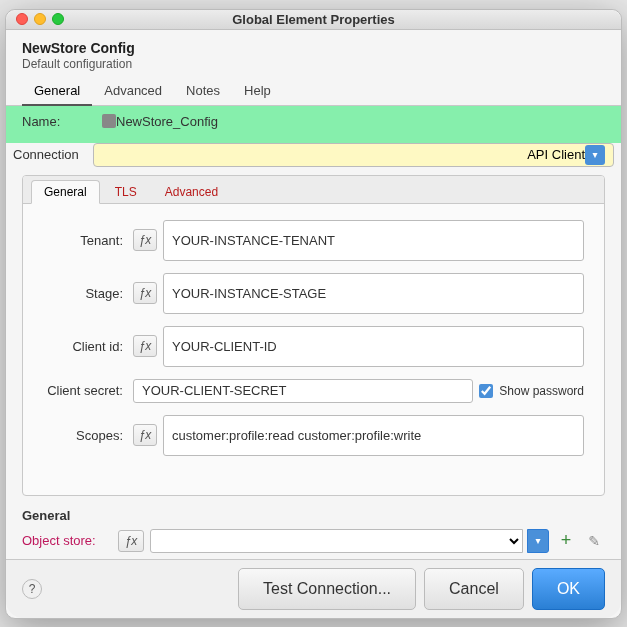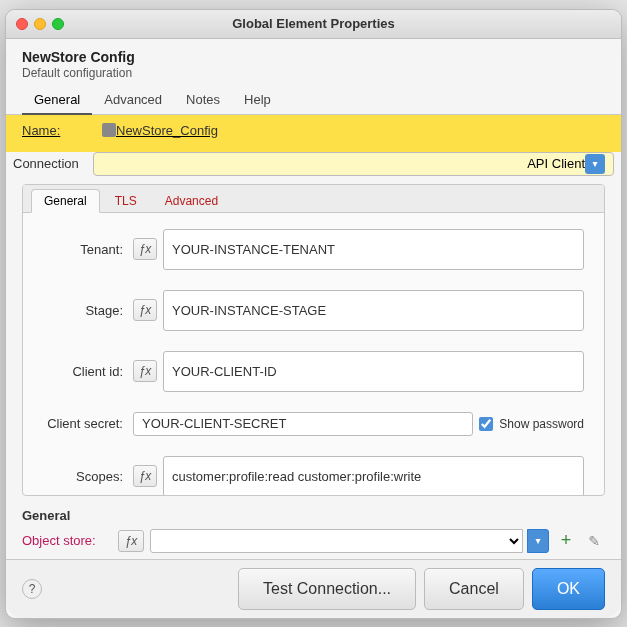--- a/index.html
+++ b/index.html
@@ -20,21 +20,21 @@
       background: #f5f5f5;
       border-radius: 10px;
       box-shadow: 0 10px 40px rgba(0,0,0,0.35);
       display: flex;
       flex-direction: column;
       overflow: hidden;
       border: 1px solid #bbb;
     }
     .titlebar {
       background: linear-gradient(180deg, #ececec 0%, #d8d8d8 100%);
-      height: 29px;
+      height: 20px;
       display: flex;
       align-items: center;
       justify-content: center;
       position: relative;
       border-bottom: 1px solid #c0c0c0;
       border-radius: 10px 10px 0 0;
       flex-shrink: 0;
     }
     .titlebar-title {
       font-size: 13px;
@@ -97,22 +97,21 @@
       margin-bottom: -1px;
     }
     .main-tab.active {
       color: #000;
       border-bottom: 2px solid #555;
       font-weight: 500;
     }
 
     .form-section {
       padding: 8px 16px;
-      background: #fde047;
-      text-decoration: underline;
+      background: #86efac;
     }
     .form-row {
       display: flex;
       align-items: center;
       margin-bottom: 6px;
     }
     .form-label {
       font-size: 13px;
       color: #333;
       min-width: 80px;
@@ -206,21 +205,21 @@
 
     .inner-content {
       padding: 16px 20px;
       flex: 1;
       overflow-y: auto;
     }
 
     .field-row {
       display: flex;
       align-items: center;
-      margin-bottom: 20px;
+      margin-bottom: 12px;
     }
     .field-label {
       font-size: 13px;
       color: #333;
       min-width: 90px;
       text-align: right;
       padding-right: 10px;
     }
     .fx-btn {
       width: 24px;

